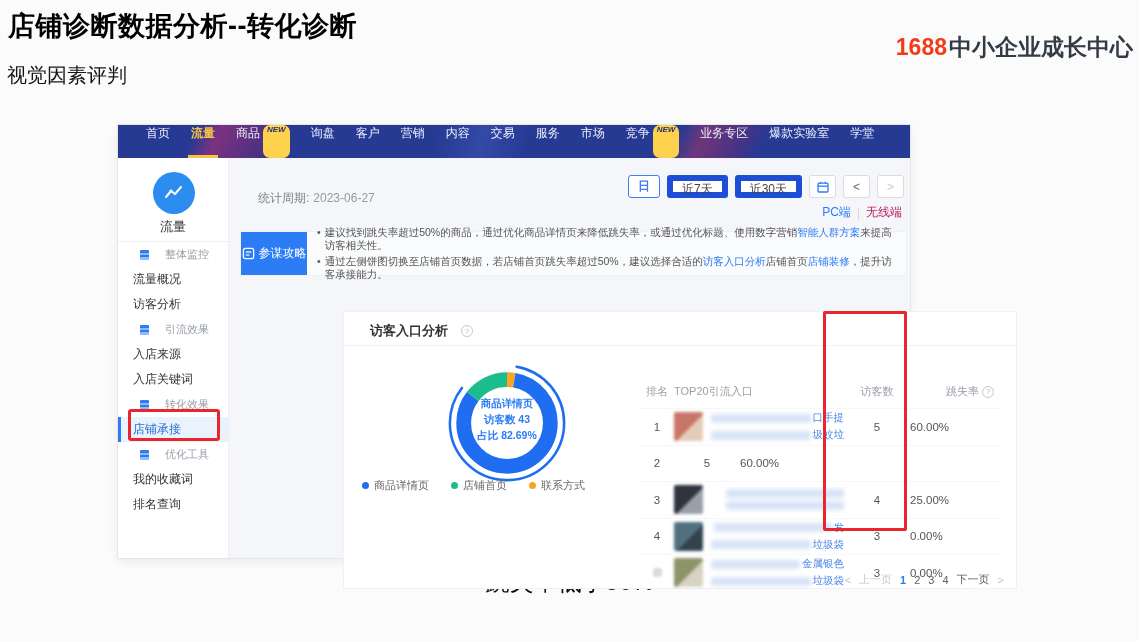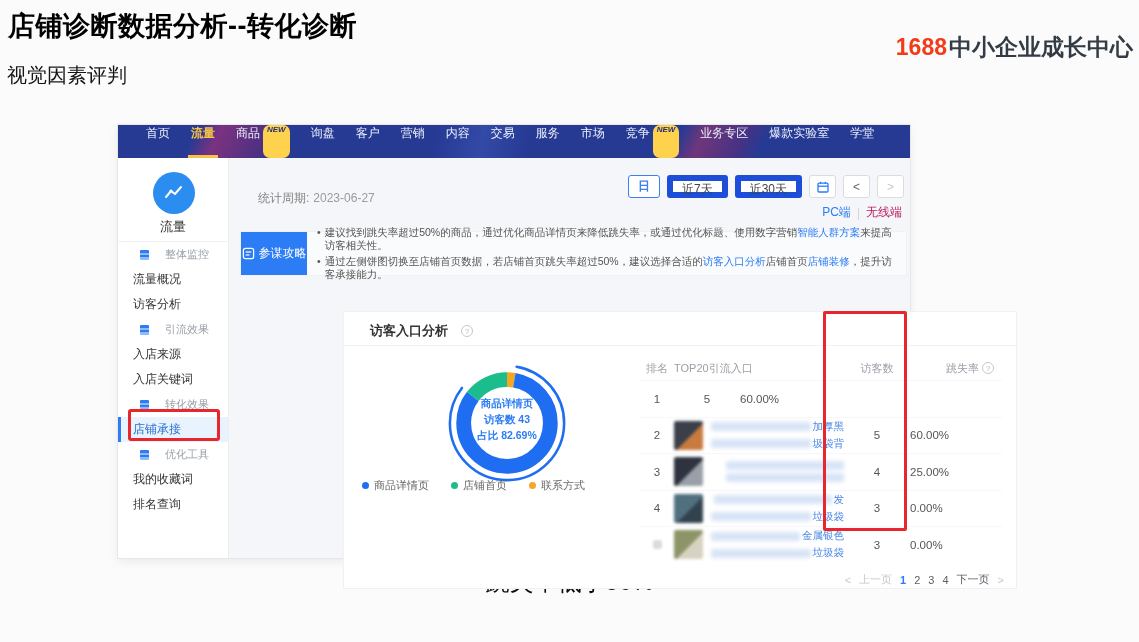--- a/index.html
+++ b/index.html
@@ -75,21 +75,21 @@
 
   
   .donut-wrap { position:absolute; left:98px; top:46px; width:130px; height:130px; }
   .donut-center { position:absolute; left:98px; top:84px; width:130px; text-align:center; color:#2b7cf5; font-weight:700; font-size:10.5px; line-height:1.5; pointer-events:none; }
   .legend { position:absolute; left:18px; top:166px; display:flex; gap:22px; align-items:center; }
   .legend-item { display:flex; align-items:center; gap:5px; font-size:11px; color:#666; cursor:pointer; }
   .legend-dot { width:7px; height:7px; border-radius:50%; }
 
   
   .table { position:absolute; left:296px; top:44px; width:362px; }
-  .thead { display:flex; align-items:center; height:24px; font-size:11px; color:#9aa0a8; }
+  .thead { display:flex; align-items:flex-start; height:24px; font-size:11px; color:#9aa0a8;margin-top:28px; }
   .trow { display:flex; align-items:center; height:36.5px; border-top:1px solid #f6f7f8; font-size:11.5px; color:#555; }
   .cell-rank { width:34px; text-align:center; flex:none; }
   .rank-blur { display:inline-block; width:9px; height:9px; background:#d9dde2; border-radius:2px; filter:blur(1px); }
   .cell-prod { flex:1; display:flex; align-items:center; gap:8px; min-width:0; cursor:pointer; }
   .thumb { width:29px; height:29px; border-radius:2px; flex:none; filter:blur(1.5px); }
   .prod-lines { flex:1; display:flex; flex-direction:column; gap:3px; }
   .prod-line { display:flex; align-items:center; justify-content:flex-end; gap:2px; }
   .blur-bar { flex:1; max-width:118px; height:9px; background:#cdddf4; border-radius:2px; filter:blur(2px); opacity:.8; }
   .frag { font-size:10.5px; color:#4a86e8; white-space:nowrap; }
   .cell-vis { width:66px; text-align:center; flex:none; }
@@ -316,38 +316,38 @@
           <span class="th-prod">TOP20引流入口</span>
           <span class="th-vis">访客数</span>
           <span class="th-bounce">
             <span>跳失率</span>
             <span class="qmark">?</span>
           </span>
         </div>
         <div>
             <div class="trow">
               <span class="cell-rank">1</span>
+              <div class="cell-prod">
+                <div class="thumb" style="background: linear-gradient(135deg, rgb(201, 118, 106) 0px, rgb(201, 118, 106) 55%, rgb(227, 205, 185) 55%, rgb(227, 205, 185) 100%);"></div>
+                <div class="prod-lines">
+                  <div class="prod-line">
+                    <span class="blur-bar"></span>
+                    <span class="frag">口手提</span>
+                  </div>
+                  <div class="prod-line">
+                    <span class="blur-bar"></span>
+                    <span class="frag">圾蚊垃</span>
+                  </div>
+                </div>
+              </div>
               <span class="cell-vis">5</span>
               <span class="cell-bounce">60.00%</span>
             </div>
             <div class="trow">
               <span class="cell-rank">2</span>
-              <div class="cell-prod">
-                <div class="thumb" style="background: linear-gradient(135deg, rgb(58, 63, 74) 0px, rgb(58, 63, 74) 55%, rgb(199, 123, 62) 55%, rgb(199, 123, 62) 100%);"></div>
-                <div class="prod-lines">
-                  <div class="prod-line">
-                    <span class="blur-bar"></span>
-                    <span class="frag">加厚黑</span>
-                  </div>
-                  <div class="prod-line">
-                    <span class="blur-bar"></span>
-                    <span class="frag">圾袋背</span>
-                  </div>
-                </div>
-              </div>
               <span class="cell-vis">5</span>
               <span class="cell-bounce">60.00%</span>
             </div>
             <div class="trow">
               <span class="cell-rank">3</span>
               <div class="cell-prod">
                 <div class="thumb" style="background: linear-gradient(135deg, rgb(47, 51, 64) 0px, rgb(47, 51, 64) 55%, rgb(154, 160, 168) 55%, rgb(154, 160, 168) 100%);"></div>
                 <div class="prod-lines">
                   <div class="prod-line">
                     <span class="blur-bar"></span>

